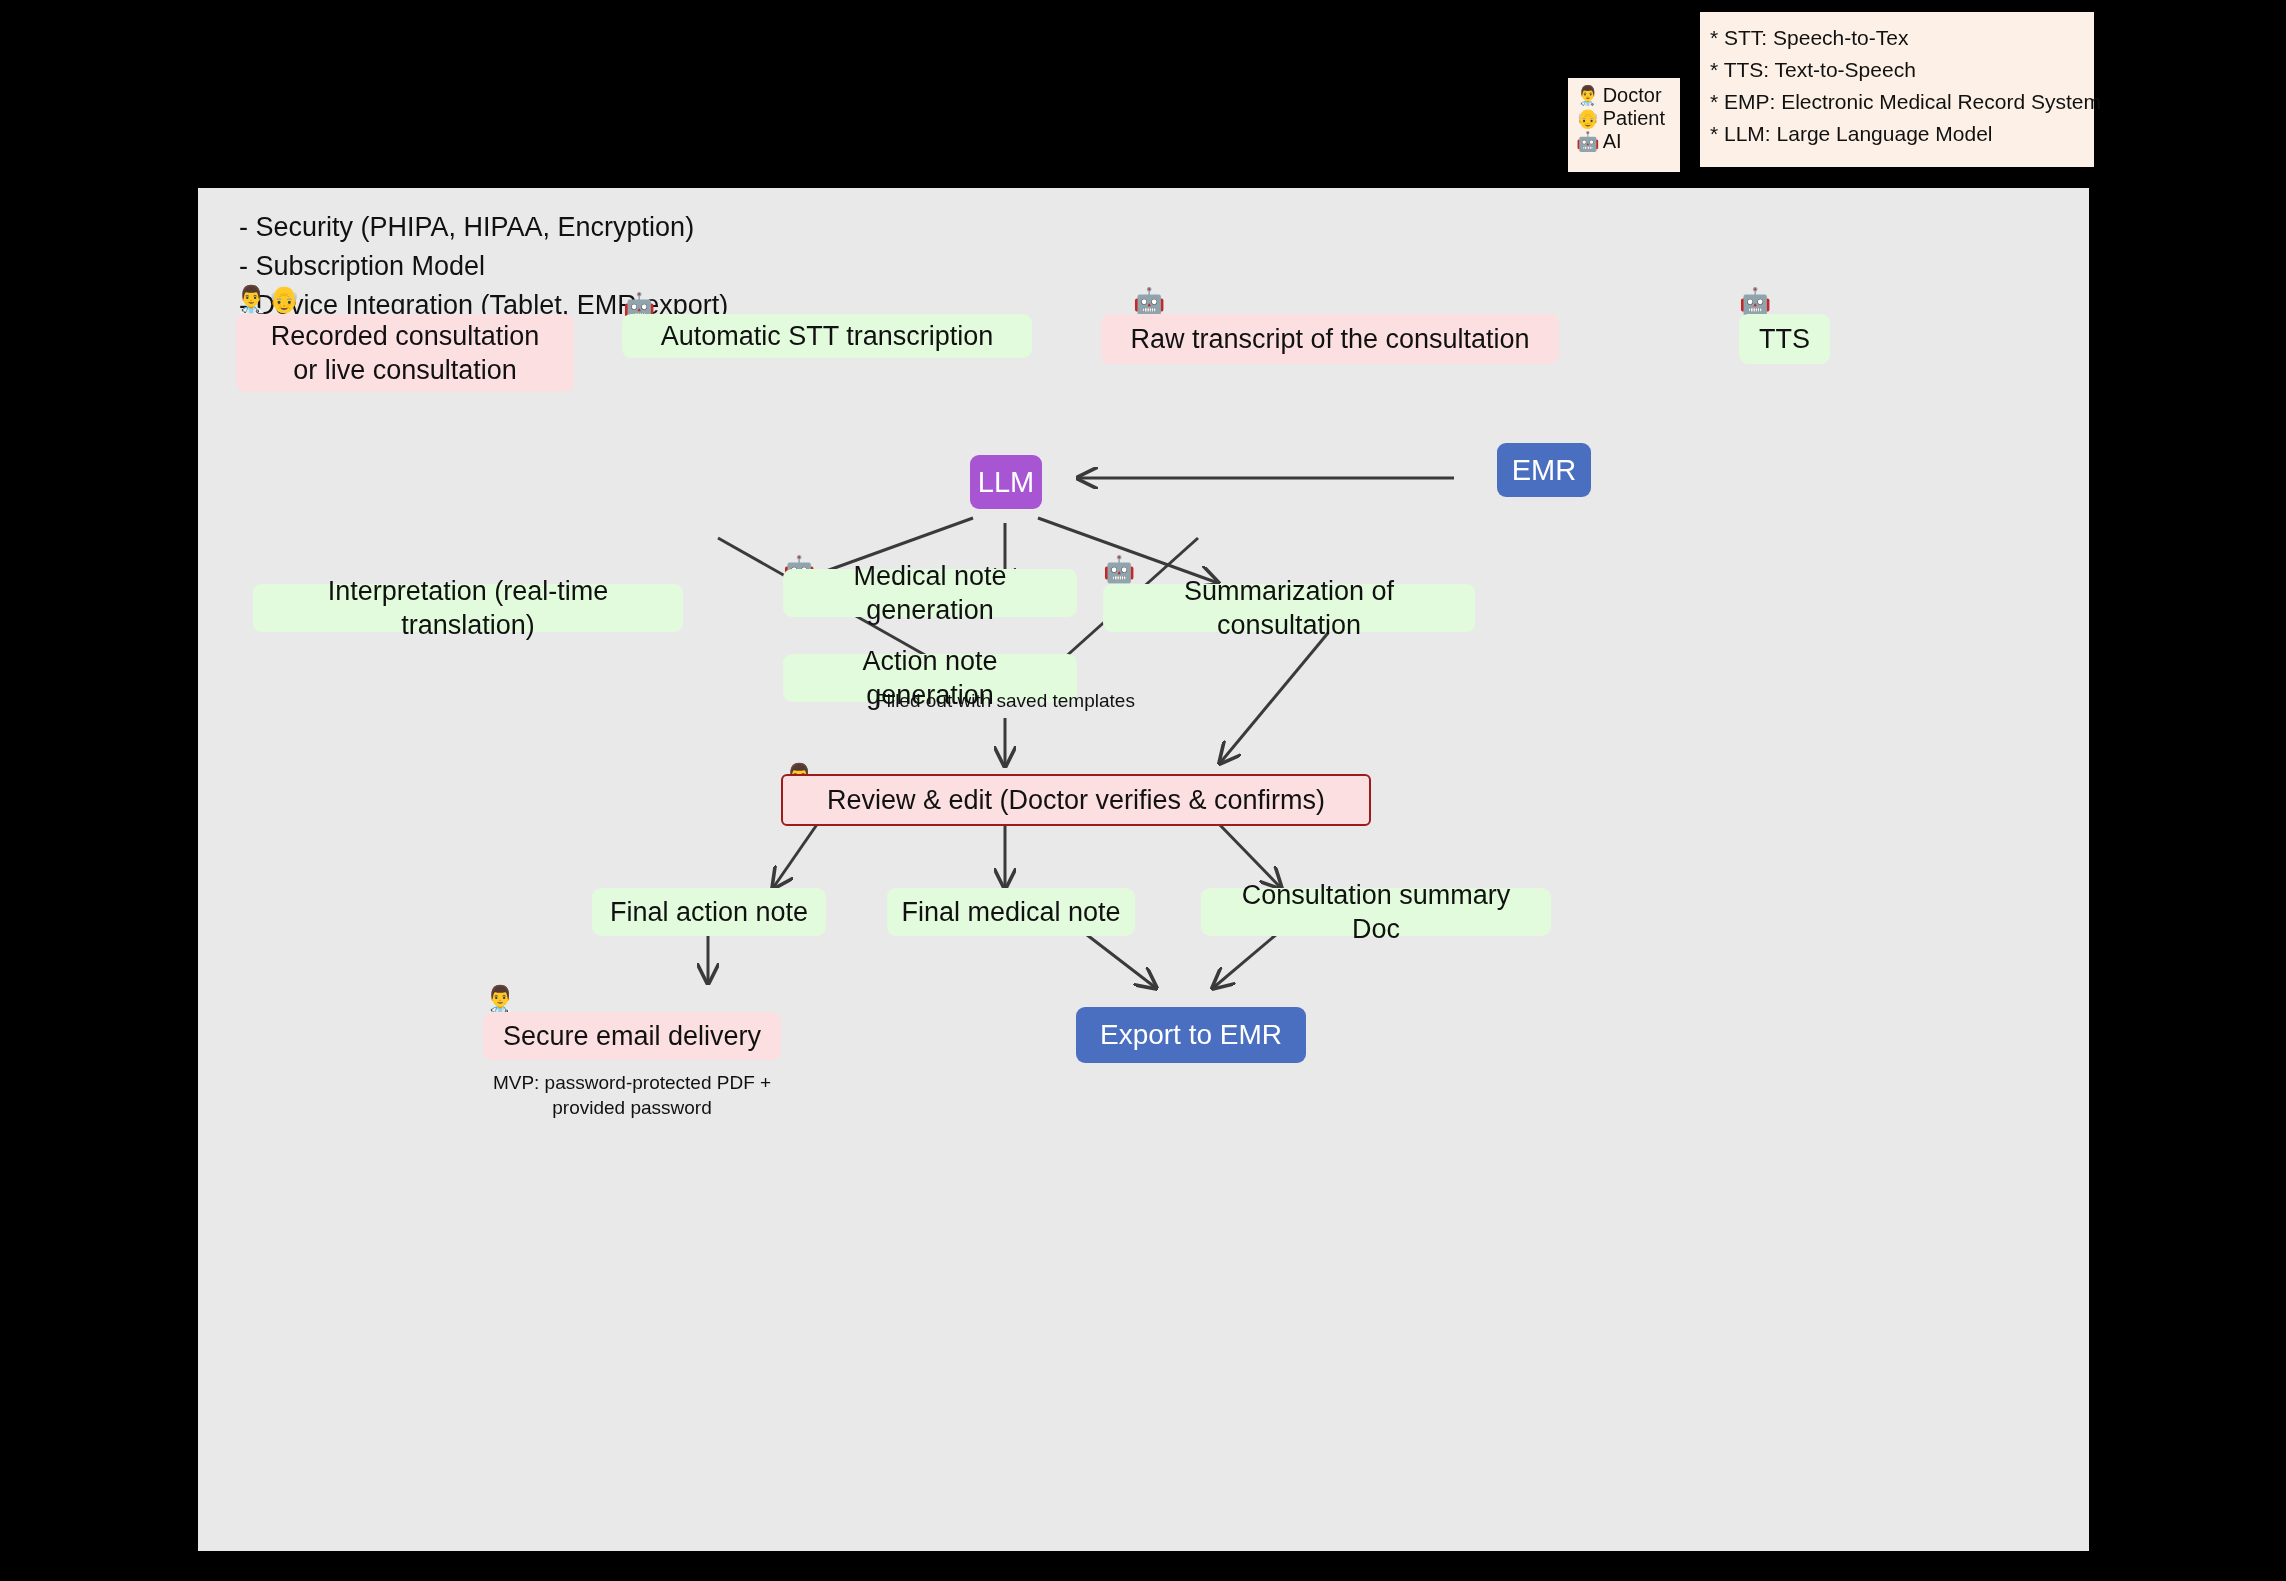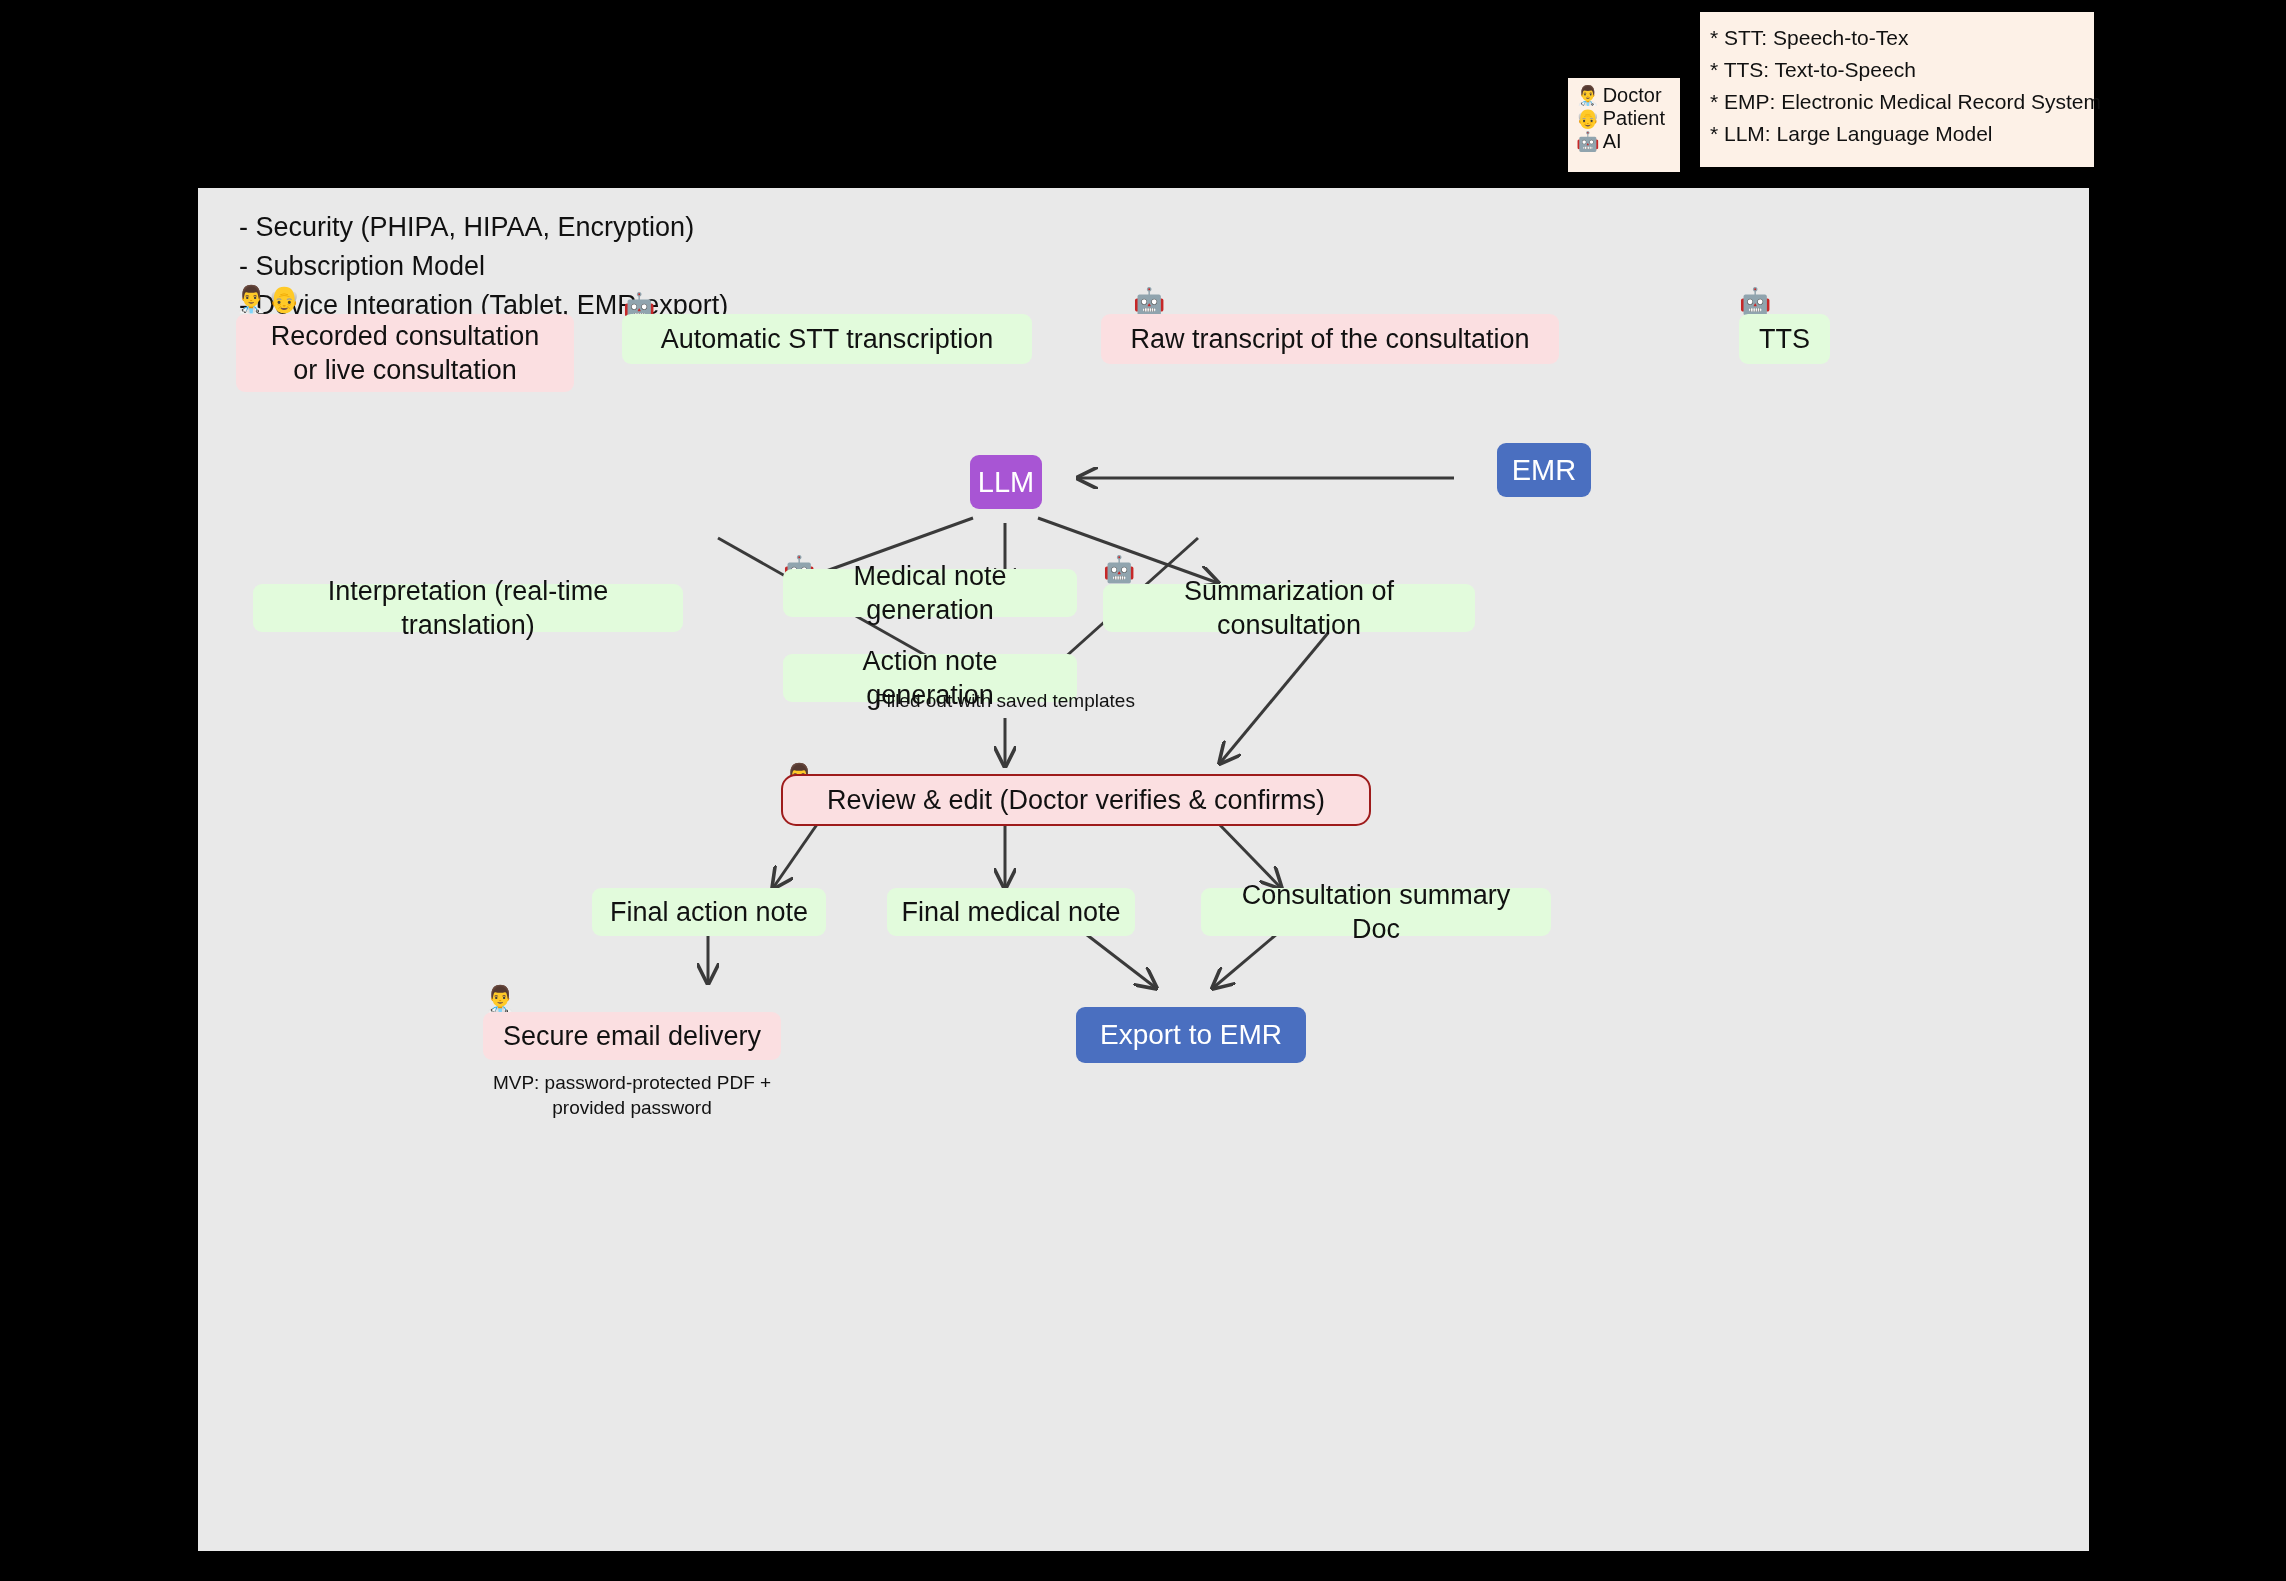--- a/index.html
+++ b/index.html
@@ -88,21 +88,21 @@
     white-space: pre-line;
     padding: 0 14px;
   }
   .node.pink   { background: #fbdfe1; }
   .node.green  { background: #e2fbdc; }
   .node.purple { background: #a855d4; color: #fff; }
   .node.blue   { background: #4a6fc0; color: #fff; }
   .node.review {
     background: #fbdfe1;
     border: 2px solid #9e1b1b;
-    border-radius: 15px;
+    border-radius: 6px;
   }
 
   
   .badge {
     position: absolute;
     font-size: 26px;
     line-height: 26px;
     letter-spacing: 1px;
     white-space: nowrap;
   }
@@ -193,21 +193,21 @@
       <div class="sl-item">- Security (PHIPA, HIPAA, Encryption)</div>
       <div class="sl-item">- Subscription Model</div>
       <div class="sl-item">- Device Integration (Tablet, EMR export)</div>
     </div>
 
     <div class="badge" style="left:37px; top:98px;">👨‍⚕️👴</div>
     <div class="node pink" style="left:38px; top:126px; width:338px; height:78px;">Recorded consultation
 or live consultation</div>
 
     <div class="badge" style="left:425px; top:105px;">🤖</div>
-    <div class="node green" style="left:424px; top:126px; width:410px; height:50px;">Automatic STT transcription</div>
+    <div class="node green" style="left:424px; top:126px; width:410px; height:44px;">Automatic STT transcription</div>
 
     <div class="badge" style="left:935px; top:100px;">🤖</div>
     <div class="node pink" style="left:903px; top:126px; width:458px; height:50px;">Raw transcript of the consultation</div>
 
     <div class="badge" style="left:1541px; top:100px;">🤖</div>
     <div class="node green" style="left:1541px; top:126px; width:91px; height:50px;">TTS</div>
 
     <div class="node purple" style="left:772px; top:267px; width:72px; height:54px; font-size:29px;">LLM</div>
 
     <div class="node blue" style="left:1256px; top:255px; width:94px; height:54px; font-size:29px;margin-left:43px;">EMR</div>

